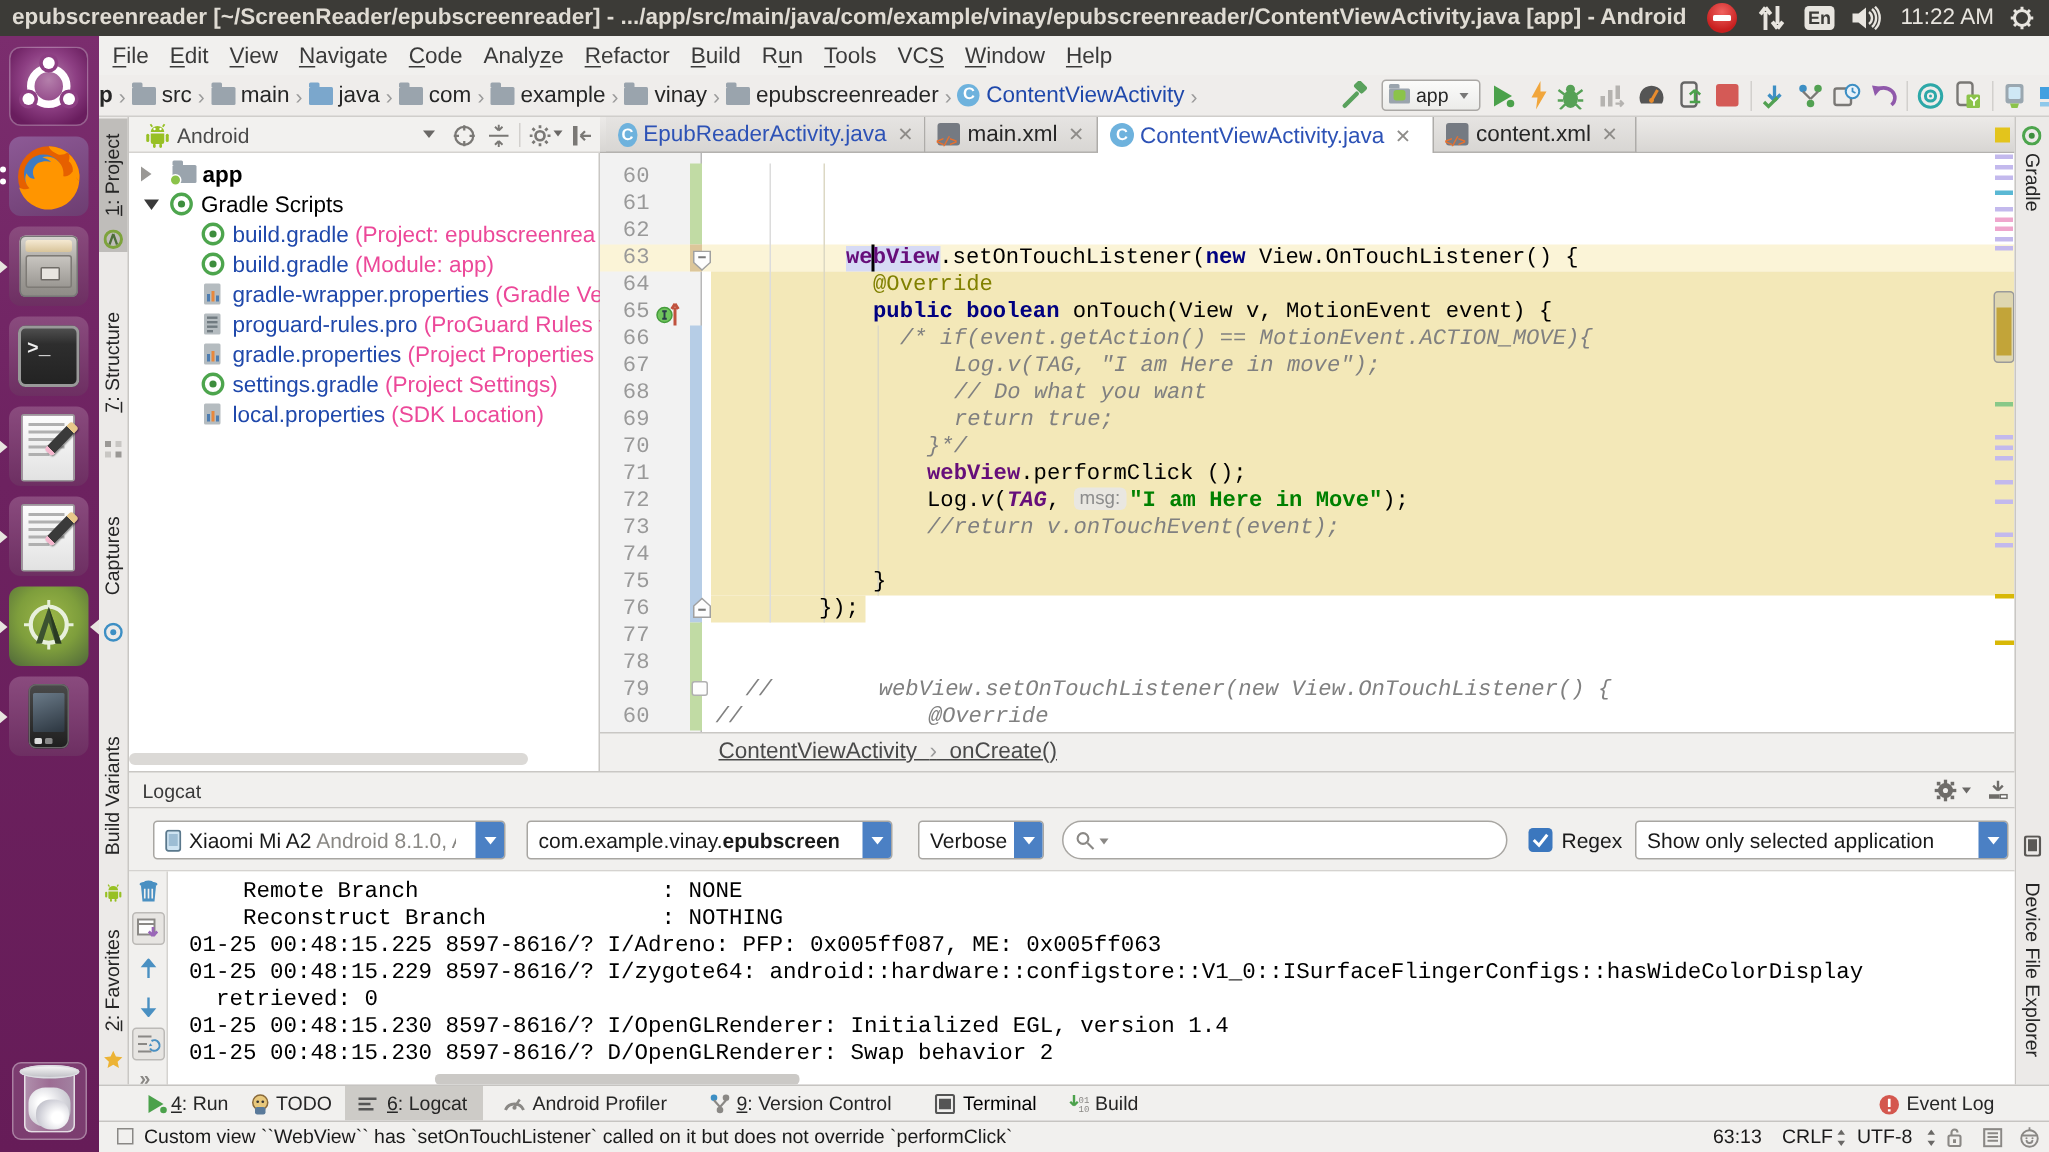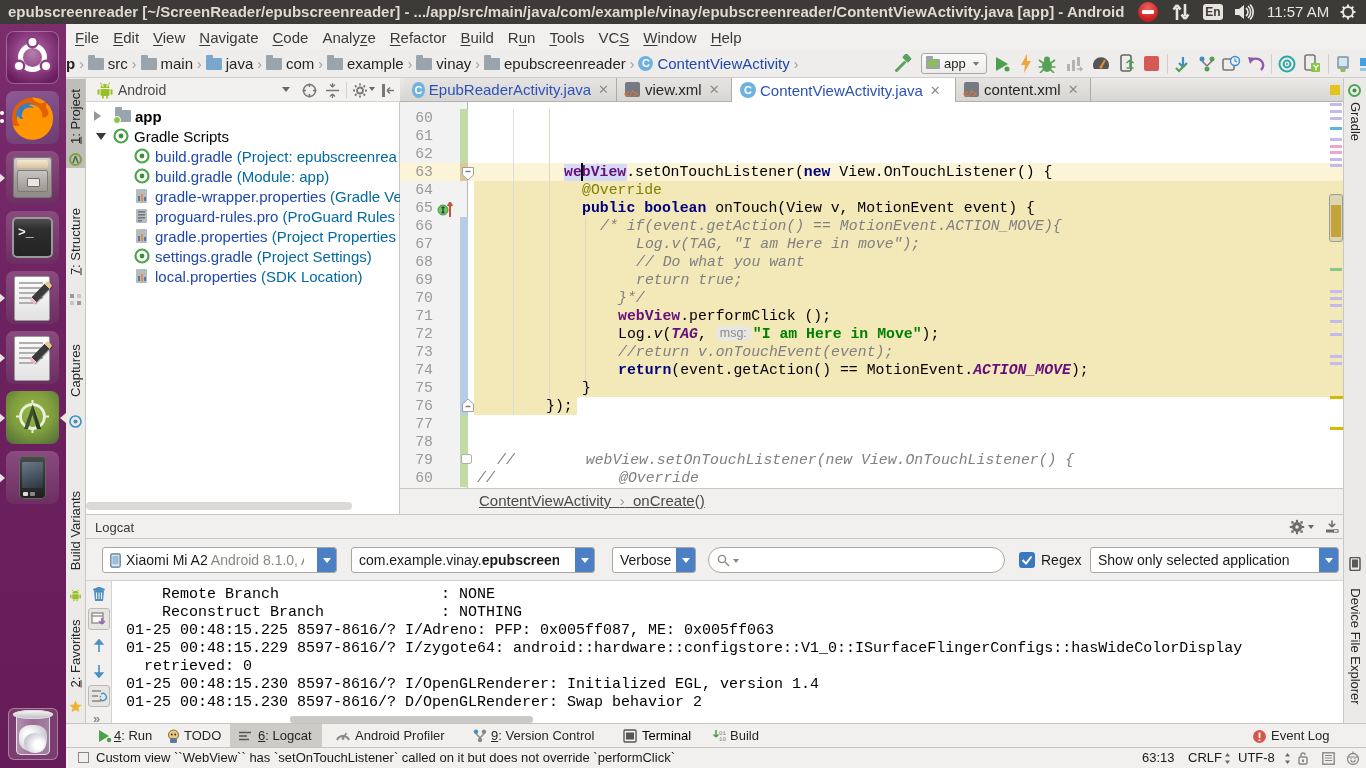--- a/index.html
+++ b/index.html
@@ -13,21 +13,21 @@
   .menu-item u{text-decoration-thickness:1px;text-underline-offset:2px;}
   .tab{display:flex;align-items:center;height:24px;box-sizing:border-box;padding:0 7px 0 8px;font-size:15px;border-right:1px solid #aeaca9;}
   .tabx{color:#8e8c89;font-size:13px;margin-left:7px;}
   .folder{display:inline-block;width:16px;height:12px;background:#9aa4ad;border-radius:1px;position:relative;margin-right:4px;}
   .folder:before{content:"";position:absolute;top:-3px;left:0;width:7px;height:3px;background:inherit;border-radius:1px 1px 0 0;}
   .cicon{display:inline-block;width:16px;height:16px;border-radius:50%;background:#6eb2dd;color:#fff;
          font-size:11px;font-weight:bold;text-align:center;line-height:16px;margin-right:4px;}
   .xicon{display:inline-block;width:15px;height:15px;position:relative;margin-right:5px;background:#757a82;border-radius:2px;}
   .xicon:after{content:"</>";position:absolute;left:-1px;bottom:-3px;color:#e8702e;background:transparent;font-size:9px;font-weight:bold;font-family:"Liberation Mono",monospace;letter-spacing:-1px;}
   .treerow{position:absolute;height:20px;display:flex;align-items:center;font-size:15px;white-space:nowrap;}
-  .gray{color:#0369a1;}
+  .gray{color:#ec4899;}
   .blue{color:#1f48ab;}
   .codeline{position:absolute;height:18px;line-height:18px;font-size:14.8px;white-space:pre;font-family:"Liberation Mono",monospace;color:#000;}
   .lnum{position:absolute;width:33px;text-align:right;font-size:14.8px;line-height:18px;color:#999999;font-family:"Liberation Mono",monospace;}
   .kw{color:#000080;font-weight:bold;}
   .fld{color:#660e7a;font-weight:bold;}
   .cmt{color:#808080;font-style:italic;}
   .str{color:#008000;font-weight:bold;}
   .ann{color:#808000;}
   .logline{position:absolute;white-space:pre;font-family:"Liberation Mono",monospace;font-size:15px;line-height:18px;color:#000;}
   .combo{position:absolute;height:26px;box-sizing:border-box;background:#fff;border:1px solid #a8a6a2;border-radius:3px;display:flex;align-items:center;font-size:14px;color:#1a1a1a;}
@@ -47,21 +47,21 @@
     <path d="M6 17 V5 M6 2 L2.5 6.5 M6 2 L9.5 6.5" stroke="#e8e5df" stroke-width="2.6" fill="none"></path>
     <path d="M14 1 V13 M14 16 L10.5 11.5 M14 16 L17.5 11.5" stroke="#e8e5df" stroke-width="2.6" fill="none"></path>
   </svg>
 
   <div class="abs" style="left:1203px;top:4px;width:20px;height:16px;background:#e8e5df;border-radius:3px;color:#3c3b37;font-size:12px;font-weight:bold;text-align:center;line-height:16px;">En</div>
 
   <svg class="abs" style="left:1234px;top:4px;" width="22" height="16" viewBox="0 0 22 16">
     <polygon points="1,5 5,5 10,1 10,15 5,11 1,11" fill="#e8e5df"></polygon>
     <path d="M12 4 A5 5 0 0 1 12 12 M14 2 A8 8 0 0 1 14 14 M16 0.5 A10.5 10.5 0 0 1 16 15.5" stroke="#e8e5df" stroke-width="1.6" fill="none"></path>
   </svg>
-  <div class="abs" style="left:1267px;top:0;height:24px;line-height:24px;color:#e8e5df;font-size:15px;">11:57 AM</div>
+  <div class="abs" style="left:1267px;top:0;height:24px;line-height:24px;color:#e8e5df;font-size:15px;">11:22 AM</div>
 
   <svg class="abs" style="left:1339px;top:3px;" width="18" height="18" viewBox="0 0 18 18">
     <g fill="none" stroke="#e8e5df" stroke-width="2">
       <circle cx="9" cy="9" r="5"></circle>
       <path d="M9 1.5 V4 M9 14 V16.5 M1.5 9 H4 M14 9 H16.5 M3.7 3.7 L5.5 5.5 M12.5 12.5 L14.3 14.3 M3.7 14.3 L5.5 12.5 M12.5 5.5 L14.3 3.7"></path>
     </g>
     <circle cx="9" cy="9" r="1.8" fill="#3c3b37"></circle>
   </svg>
 </div>
 
@@ -455,21 +455,21 @@
 <div class="abs" id="editor" style="left:400px;top:78px;width:943px;height:436px;background:#fff;">
 
   <div class="abs" style="left:0;top:0;width:943px;height:24px;background:linear-gradient(#eceae8,#d8d6d3);border-bottom:1px solid #b4b2af;box-sizing:border-box;"></div>
   <div class="tab abs" style="left:4px;top:0;width:213px;background:linear-gradient(#e6e4e2,#d8d6d3);border-bottom:1px solid #b4b2af;box-sizing:border-box;">
       <span class="cicon">C</span>
       <span style="color:#2d52b6;">EpubReaderActivity.java</span>
       <span class="tabx">✕</span>
     </div>
   <div class="tab abs" style="left:217px;top:0;width:115px;background:linear-gradient(#e6e4e2,#d8d6d3);border-bottom:1px solid #b4b2af;box-sizing:border-box;">
       <span class="xicon"></span>
-      <span style="color:#262626;">view.xml</span>
+      <span style="color:#262626;">main.xml</span>
       <span class="tabx">✕</span>
     </div>
   <div class="tab abs" style="left:332px;top:0;width:224px;background:#fff;box-sizing:border-box;">
       <span class="cicon">C</span>
       <span style="color:#2d52b6;">ContentViewActivity.java</span>
       <span class="tabx">✕</span>
     </div>
   <div class="tab abs" style="left:556px;top:0;width:135px;background:linear-gradient(#e6e4e2,#d8d6d3);border-bottom:1px solid #b4b2af;box-sizing:border-box;">
       <span class="xicon"></span>
       <span style="color:#262626;">content.xml</span>
@@ -538,21 +538,20 @@
     <div class="codeline" style="left:182px;top:79px;"><span class="ann">@Override</span></div>
     <div class="codeline" style="left:182px;top:97px;"><span class="kw">public boolean </span>onTouch(View v, MotionEvent event) {</div>
     <div class="codeline cmt" style="left:200px;top:115px;">/* if(event.getAction() == MotionEvent.ACTION_MOVE){</div>
     <div class="codeline cmt" style="left:236px;top:133px;">Log.v(TAG, "I am Here in move");</div>
     <div class="codeline cmt" style="left:236px;top:151px;">// Do what you want</div>
     <div class="codeline cmt" style="left:236px;top:169px;">return true;</div>
     <div class="codeline cmt" style="left:218px;top:187px;">}*/</div>
     <div class="codeline" style="left:218px;top:205px;"><span class="fld">webView</span>.performClick ();</div>
     <div class="codeline" style="left:218px;top:223px;">Log.<span style="font-style:italic;">v</span>(<span class="fld" style="font-style:italic;">TAG</span>,&nbsp;<span style="display:inline-block;background:#e9e7e1;color:#8c8c8c;border-radius:4px;font-size:12.5px;font-family:'Liberation Sans',sans-serif;padding:0 4px;height:15px;line-height:15px;vertical-align:1px;margin-right:2px;">msg:</span><span class="str">"I am Here in Move"</span>);</div>
     <div class="codeline cmt" style="left:218px;top:241px;">//return v.onTouchEvent(event);</div>
-    <div class="codeline" style="left:218px;top:259px;"><span class="kw">return</span>(event.getAction() == MotionEvent.<span class="fld" style="font-style:italic;">ACTION_MOVE</span>);</div>
     <div class="codeline" style="left:182px;top:277px;">}</div>
     <div class="codeline" style="left:146px;top:295px;">});</div>
     <div class="codeline cmt" style="left:77px;top:349px;margin-left:20px;">//        webView.setOnTouchListener(new View.OnTouchListener() {</div>
     <div class="codeline cmt" style="left:77px;top:367px;">//              @Override</div>
 
     <div class="abs" id="stripe" style="left:929px;top:0;width:14px;height:386px;">
 
       <div class="abs" style="left:1px;top:1px;width:12px;height:3px;background:#c3b9ed;"></div>
       <div class="abs" style="left:1px;top:8px;width:12px;height:3px;background:#c3b9ed;"></div>
       <div class="abs" style="left:1px;top:15px;width:12px;height:3px;background:#c3b9ed;"></div>

